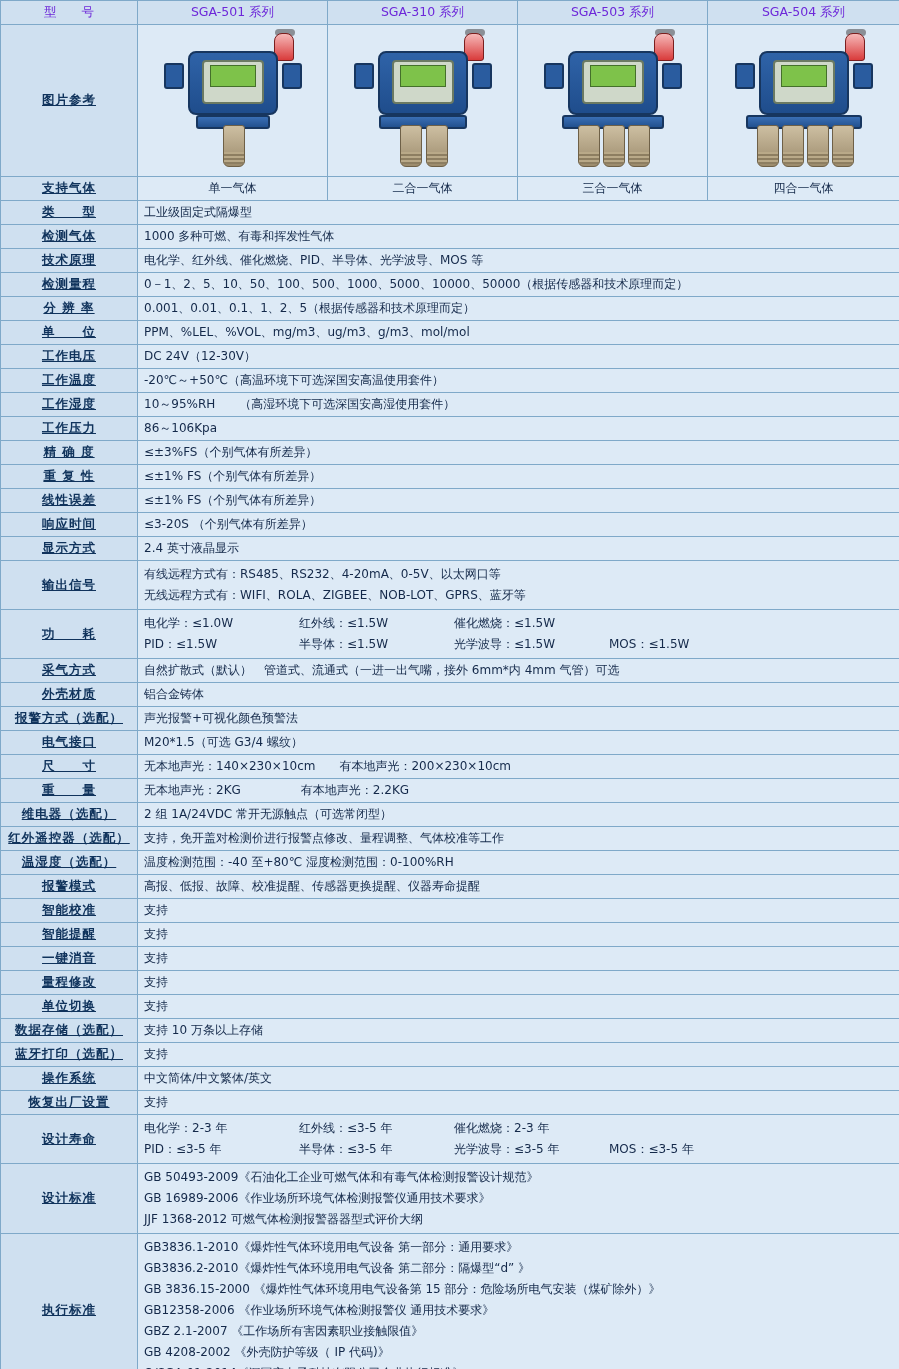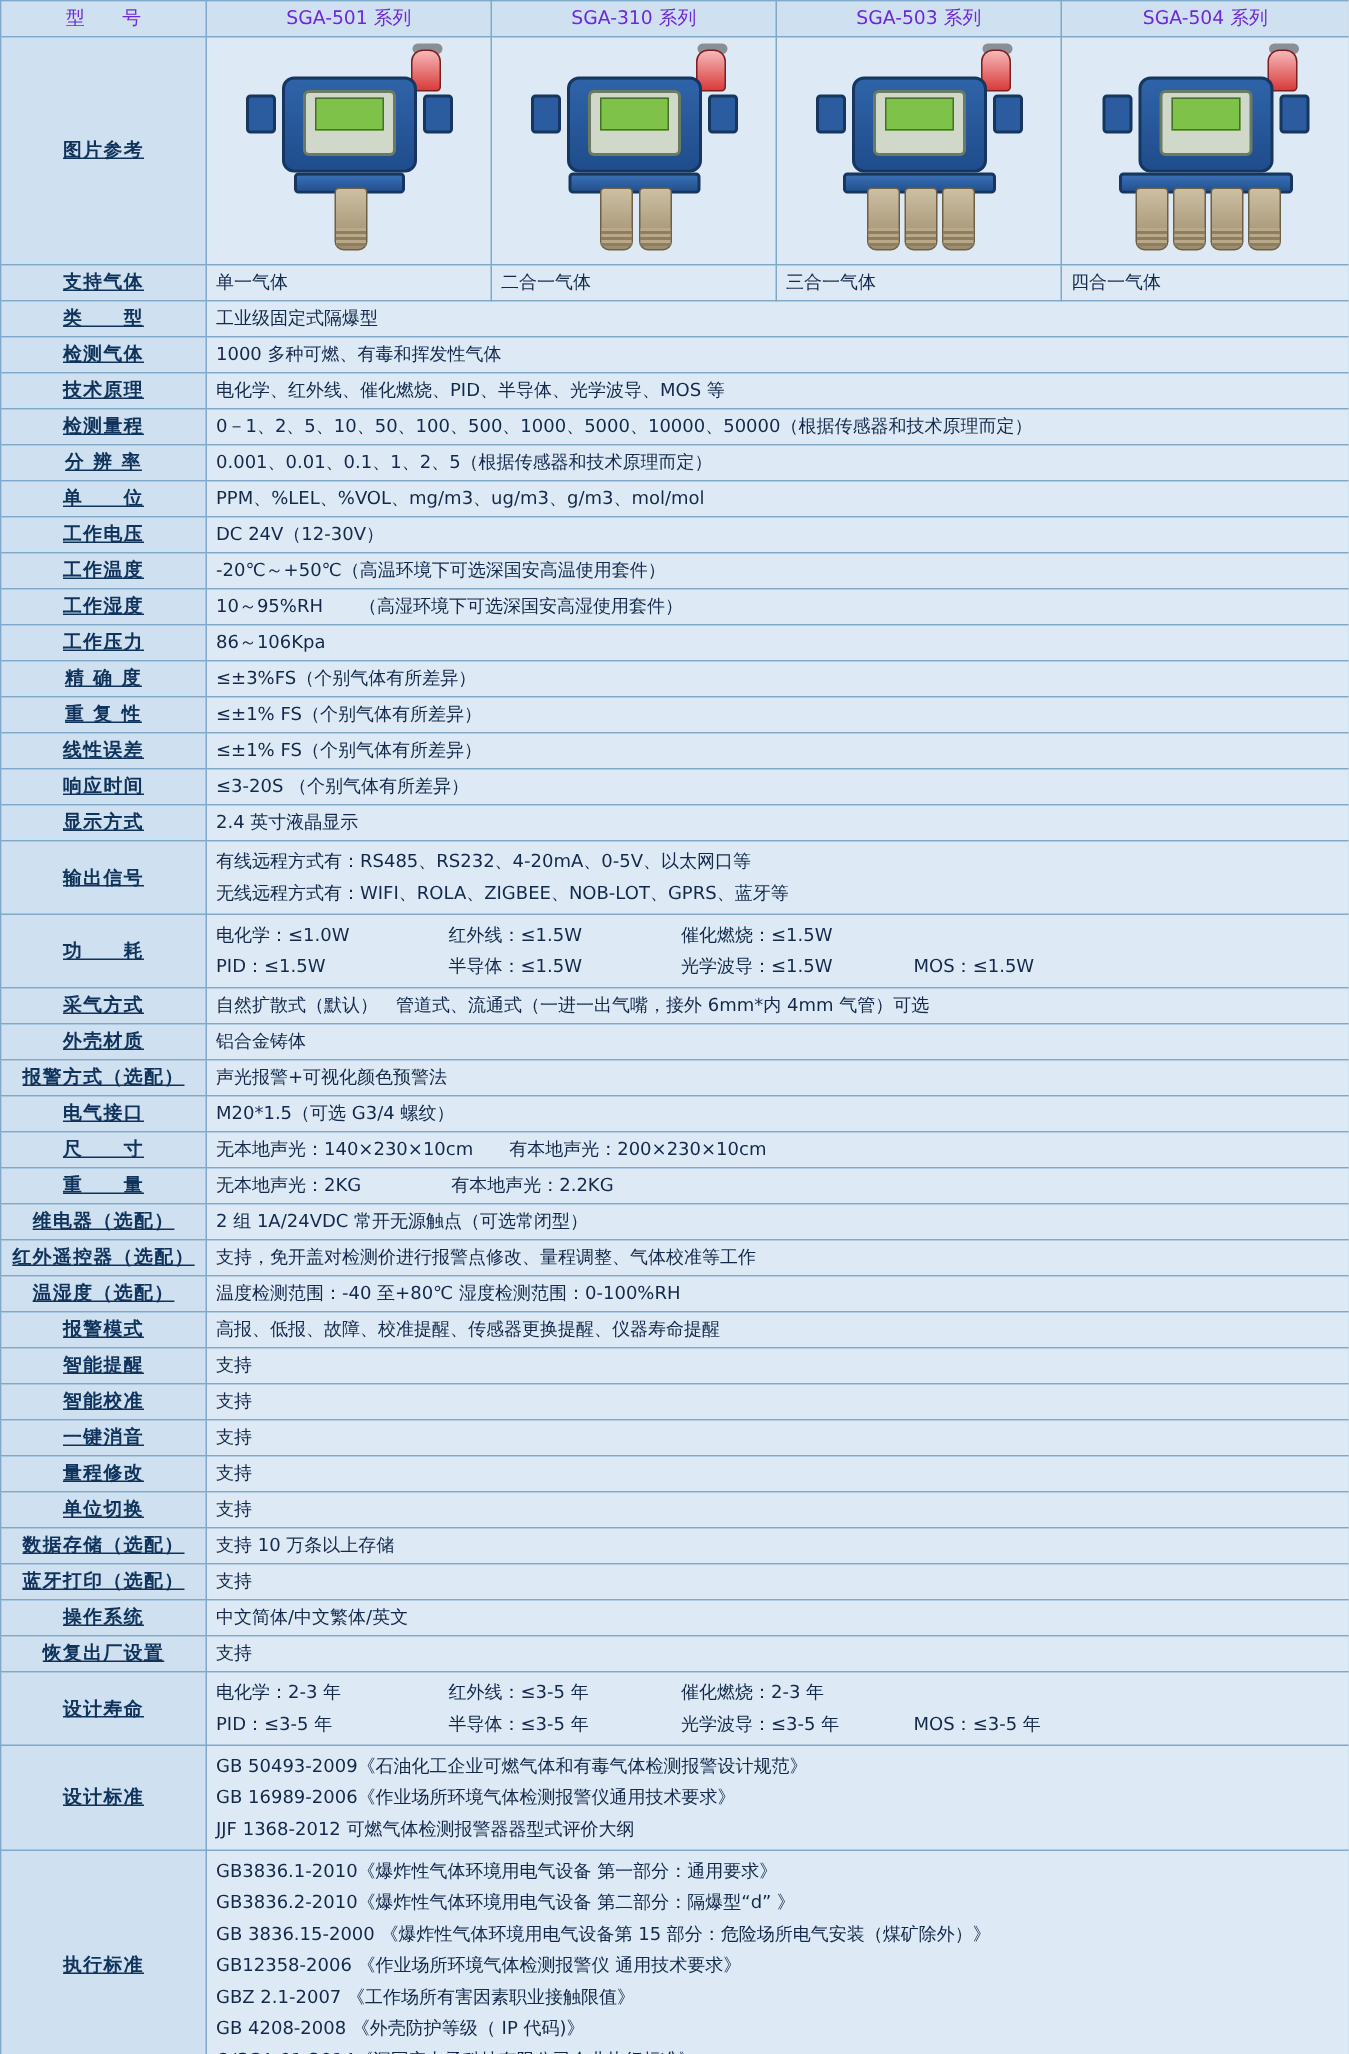--- a/index.html
+++ b/index.html
@@ -2,21 +2,21 @@
 <html><head>
 <meta charset="utf-8">
 <style>
   html,body{margin:0;padding:0;background:#fff;}
   body{width:899px;font-family:"DejaVu Sans","Liberation Sans",sans-serif;font-size:12px;color:#111;}
   table{border-collapse:collapse;width:899px;table-layout:fixed;}
   td{border:1px solid #7fa9c9;vertical-align:middle;padding:3px 6px;}
   .lbl{width:137px;background:#cfe0f0;text-align:center;font-weight:bold;letter-spacing:1px;color:#10335c;font-size:12.5px;text-decoration:underline;}
   .val{background:#ddeaf6;font-size:12px;color:#14294a;}
   .hdr{background:#cfe0f0;text-align:center;font-weight:normal;color:#6d28d9;font-size:12.5px;}
-  .ctr{}
+  .ctr{text-align:center;}
   .multi div{line-height:21px;}
   .cols{display:flex;}
   .cols span{display:inline-block;}
   .w1{width:155px;}
   .w2{width:120px;}
   .img-cell{background:#ddeaf6;text-align:center;padding:4px 0;}
   .dev{display:inline-block;position:relative;width:150px;height:140px;}
   
   .dev .lamp{position:absolute;right:14px;top:4px;width:18px;height:26px;background:linear-gradient(#f6b8b8,#d93b3b);border-radius:8px 8px 3px 3px;border:1px solid #7a1e1e;}
   .dev .lampcap{position:absolute;right:13px;top:0px;width:20px;height:7px;background:#8a8f96;border-radius:4px;}
@@ -244,25 +244,25 @@
       </tr>
   <tr>
         <td class="lbl">温湿度（选配）</td>
         <td class="val" colspan="4">温度检测范围：-40 至+80℃  湿度检测范围：0-100%RH</td>
       </tr>
   <tr>
         <td class="lbl">报警模式</td>
         <td class="val" colspan="4">高报、低报、故障、校准提醒、传感器更换提醒、仪器寿命提醒</td>
       </tr>
   <tr>
+        <td class="lbl">智能校准</td>
+        <td class="val" colspan="4">支持</td>
+      </tr>
+  <tr>
         <td class="lbl">智能提醒</td>
-        <td class="val" colspan="4">支持</td>
-      </tr>
-  <tr>
-        <td class="lbl">智能校准</td>
         <td class="val" colspan="4">支持</td>
       </tr>
   <tr>
         <td class="lbl">一键消音</td>
         <td class="val" colspan="4">支持</td>
       </tr>
   <tr>
         <td class="lbl">量程修改</td>
         <td class="val" colspan="4">支持</td>
       </tr>
@@ -314,19 +314,19 @@
   </tr>
 
   <tr>
     <td class="lbl">执行标准</td>
     <td class="val multi" colspan="4">
       <div>GB3836.1-2010《爆炸性气体环境用电气设备 第一部分：通用要求》</div>
       <div>GB3836.2-2010《爆炸性气体环境用电气设备 第二部分：隔爆型“d”  》</div>
       <div>GB 3836.15-2000 《爆炸性气体环境用电气设备第 15 部分：危险场所电气安装（煤矿除外）》</div>
       <div>GB12358-2006 《作业场所环境气体检测报警仪 通用技术要求》</div>
       <div>GBZ 2.1-2007 《工作场所有害因素职业接触限值》</div>
-      <div>GB 4208-2008 《外壳防护等级（ IP 代码)》</div>
+      <div>GB 4208-2002 《外壳防护等级（ IP 代码)》</div>
       <div>Q/SGA 01-2014《深国安电子科技有限公司企业执行标准》</div>
     </td>
   </tr>
 
 </tbody>
   </table>
 
 </body></html>

